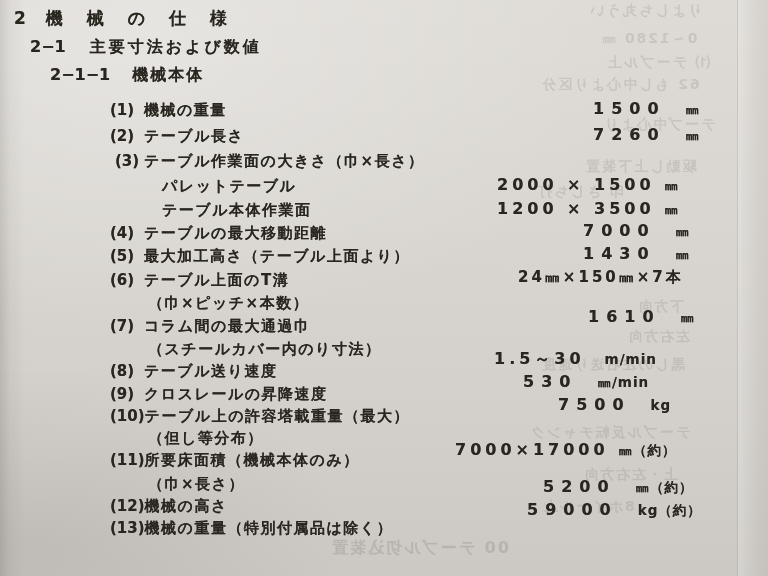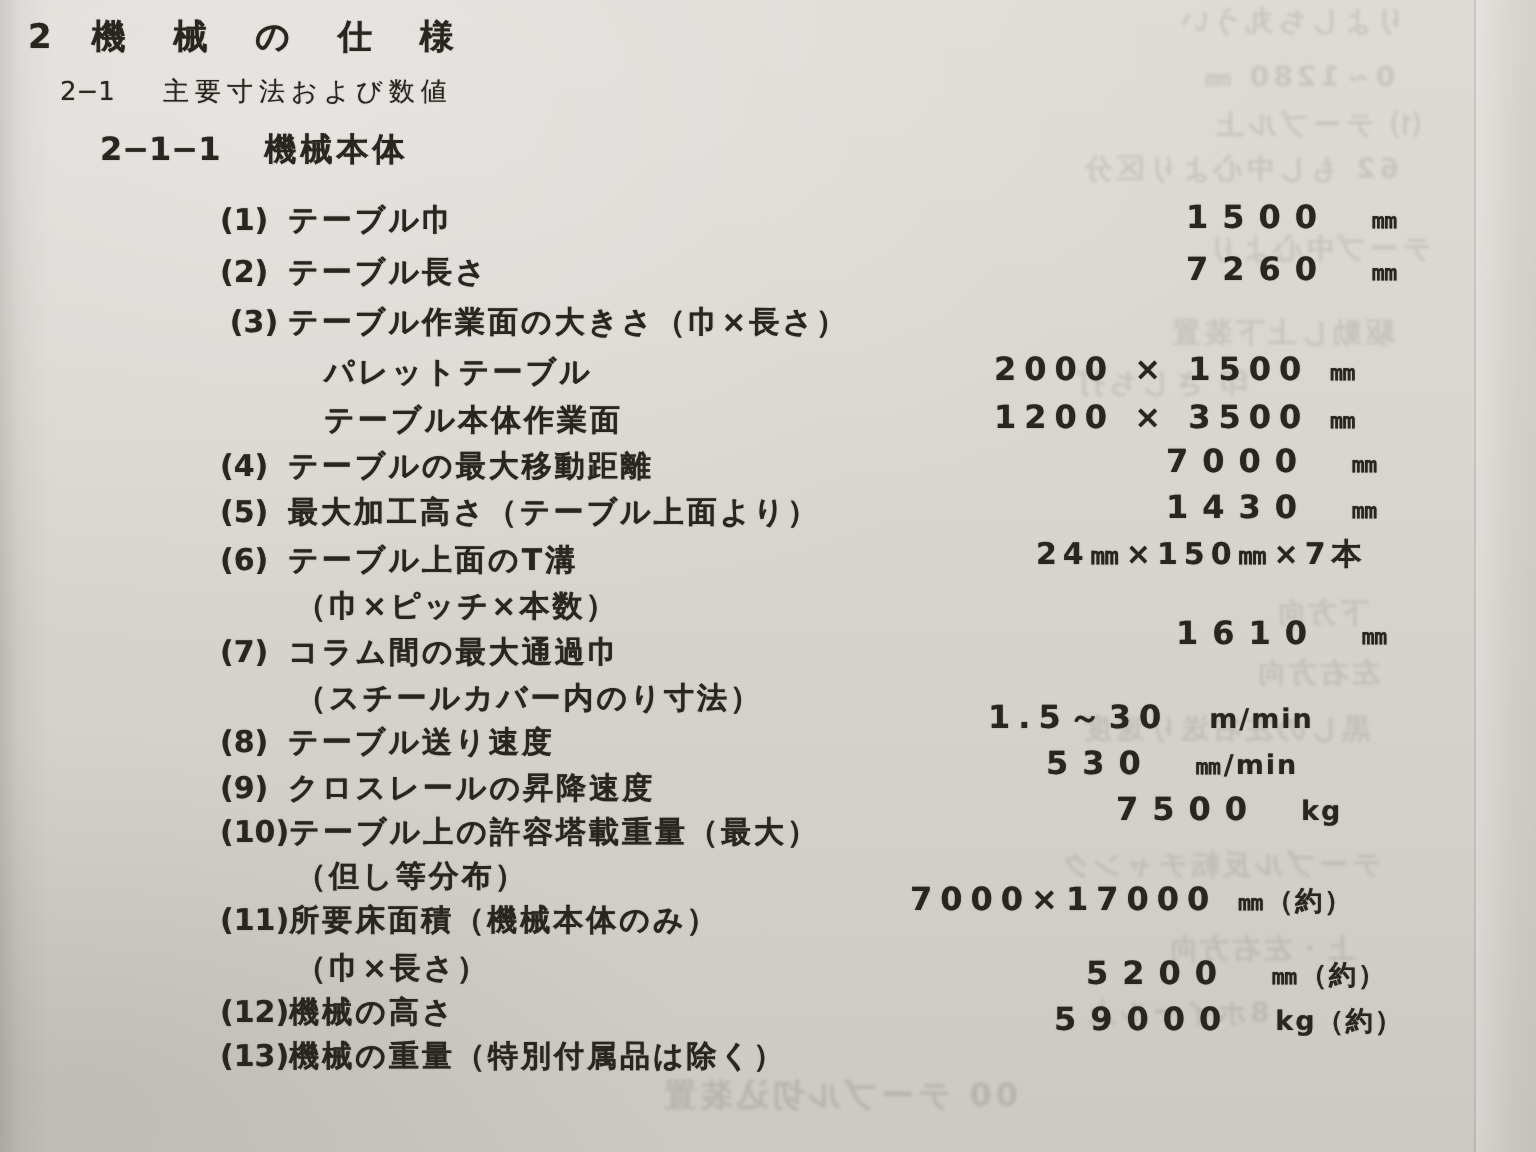--- a/index.html
+++ b/index.html
@@ -14,21 +14,21 @@
   }
   
   .edge{position:absolute;top:0;left:737px;width:31px;height:576px;
     background:linear-gradient(90deg, rgba(255,255,255,0.20), rgba(170,165,158,0.10) 60%, rgba(150,145,138,0.14));
     border-left:1px solid rgba(120,115,108,0.10);}
   
   .line{position:absolute;white-space:nowrap;color:#29261f;
         text-shadow:0 0 0.6px rgba(40,36,30,0.55);}
   .h1{font-size:17px;font-weight:700;}
   .h1 .t{margin-left:20px;letter-spacing:9px;}
-  .h2{font-size:13px;font-weight:400;}
+  .h2{font-size:16px;font-weight:700;}
   .h2 .t{margin-left:24px;letter-spacing:3px;}
   .h3{font-size:16px;font-weight:700;}
   .h3 .t{margin-left:22px;letter-spacing:2px;}
   .lv{font-size:15px;font-weight:700;letter-spacing:1.5px;}
   .lv .no{display:inline-block;min-width:34px;letter-spacing:0;font-weight:700;}
   .vl{font-size:16px;font-weight:700;}
   .vl .num{letter-spacing:7px;}
   .vl .num.tight{letter-spacing:4px;}
   .vl .num.mix{letter-spacing:3px;font-size:15px;}
   .vl .unit{font-size:13.5px;margin-left:20px;letter-spacing:1px;}
@@ -77,21 +77,21 @@
   <div class="line h1" style="top:7px;left:14px;">
     <span>2</span><span class="t">機 械 の 仕 様</span>
   </div>
   <div class="line h2" style="top:37px;left:30px;">
     <span>2−1</span><span class="t">主要寸法および数値</span>
   </div>
   <div class="line h3" style="top:65px;left:50px;">
     <span>2−1−1</span><span class="t">機械本体</span>
   </div>
 
-  <div class="line lv" style="top:101px;left:110px;"><span class="no">(1)</span><span>テーブル巾</span></div>
+  <div class="line lv" style="top:101px;left:110px;"><span class="no">(1)</span><span>機械の重量</span></div>
   <div class="line lv" style="top:127px;left:110px;"><span class="no">(2)</span><span>テーブル長さ</span></div>
   <div class="line lv" style="top:152px;left:110px;text-align:center;"><span class="no">(3)</span><span>テーブル作業面の大きさ（巾×長さ）</span></div>
   <div class="line lv" style="top:201px;left:162px;"><span>テーブル本体作業面</span></div>
   <div class="line lv" style="top:177px;left:162px;"><span>パレットテーブル</span></div>
   <div class="line lv" style="top:224px;left:110px;"><span class="no">(4)</span><span>テーブルの最大移動距離</span></div>
   <div class="line lv" style="top:247px;left:110px;"><span class="no">(5)</span><span>最大加工高さ（テーブル上面より）</span></div>
   <div class="line lv" style="top:271px;left:110px;"><span class="no">(6)</span><span>テーブル上面のT溝</span></div>
   <div class="line lv" style="top:294px;left:148px;"><span>（巾×ピッチ×本数）</span></div>
   <div class="line lv" style="top:317px;left:110px;"><span class="no">(7)</span><span>コラム間の最大通過巾</span></div>
   <div class="line lv" style="top:340px;left:148px;"><span>（スチールカバー内のり寸法）</span></div>

